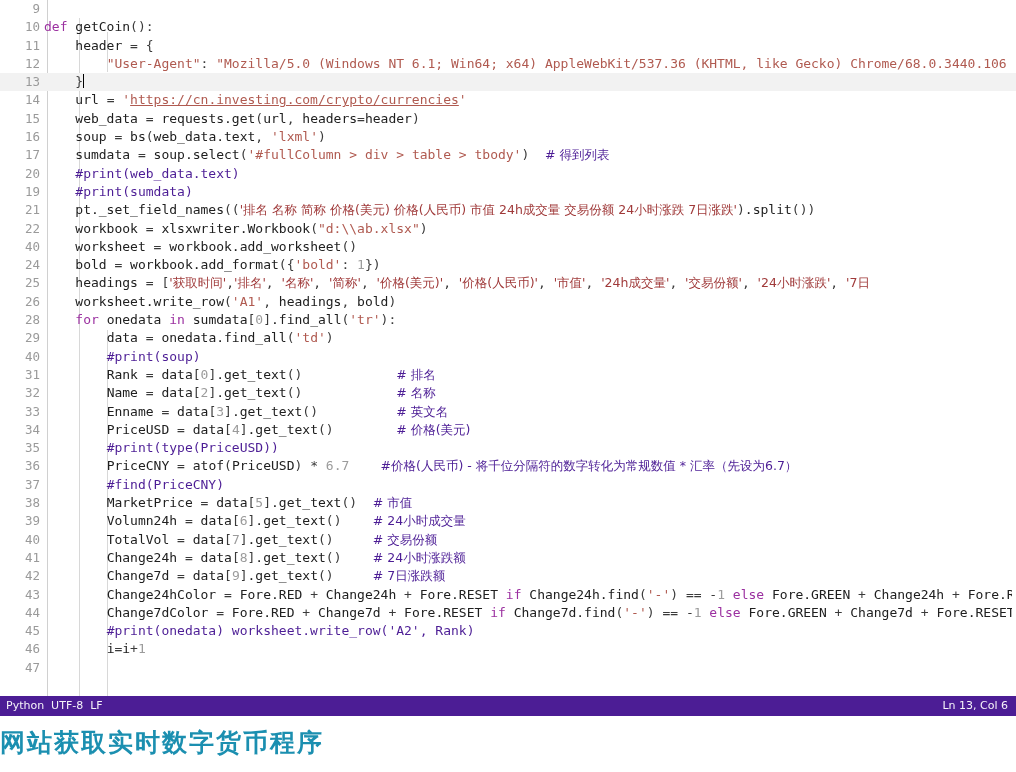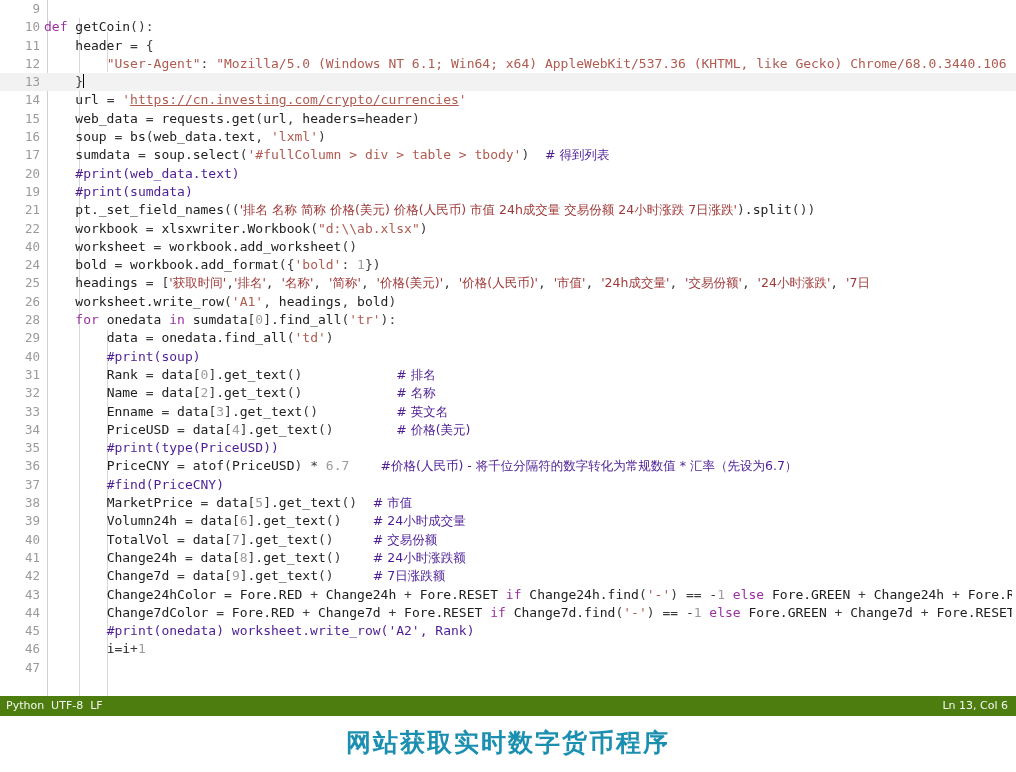--- a/index.html
+++ b/index.html
@@ -94,21 +94,21 @@
     vertical-align: -2px;
   }
 
   
   #statusbar {
     position: absolute;
     left: 0;
     top: 696px;
     width: 1016px;
     height: 32px;
-    background: #4d7c0f;
+    background: #4c1d95;
     color: #ffffff;
     font-family: "DejaVu Sans", "Liberation Sans", sans-serif;
     font-size: 11px;
     overflow: hidden;
   }
   #statusbar .sb-inner {
     position: absolute;
     left: 6px;
     top: 3px;
     white-space: pre;
@@ -128,21 +128,21 @@
     left: 0;
     top: 716px;
     width: 1016px;
     height: 56px;
     background: #ffffff;
   }
   #caption {
     position: absolute;
     left: 0; right: 0;
     top: 10px;
-    text-align: center;
+    text-align: left;
     color: #1b8fb0;
     font-family: "DejaVu Serif", "Liberation Serif", serif;
     font-weight: bold;
     font-size: 25px;
     letter-spacing: 2px;
   }
 </style>
 </head>
 <body>
 

